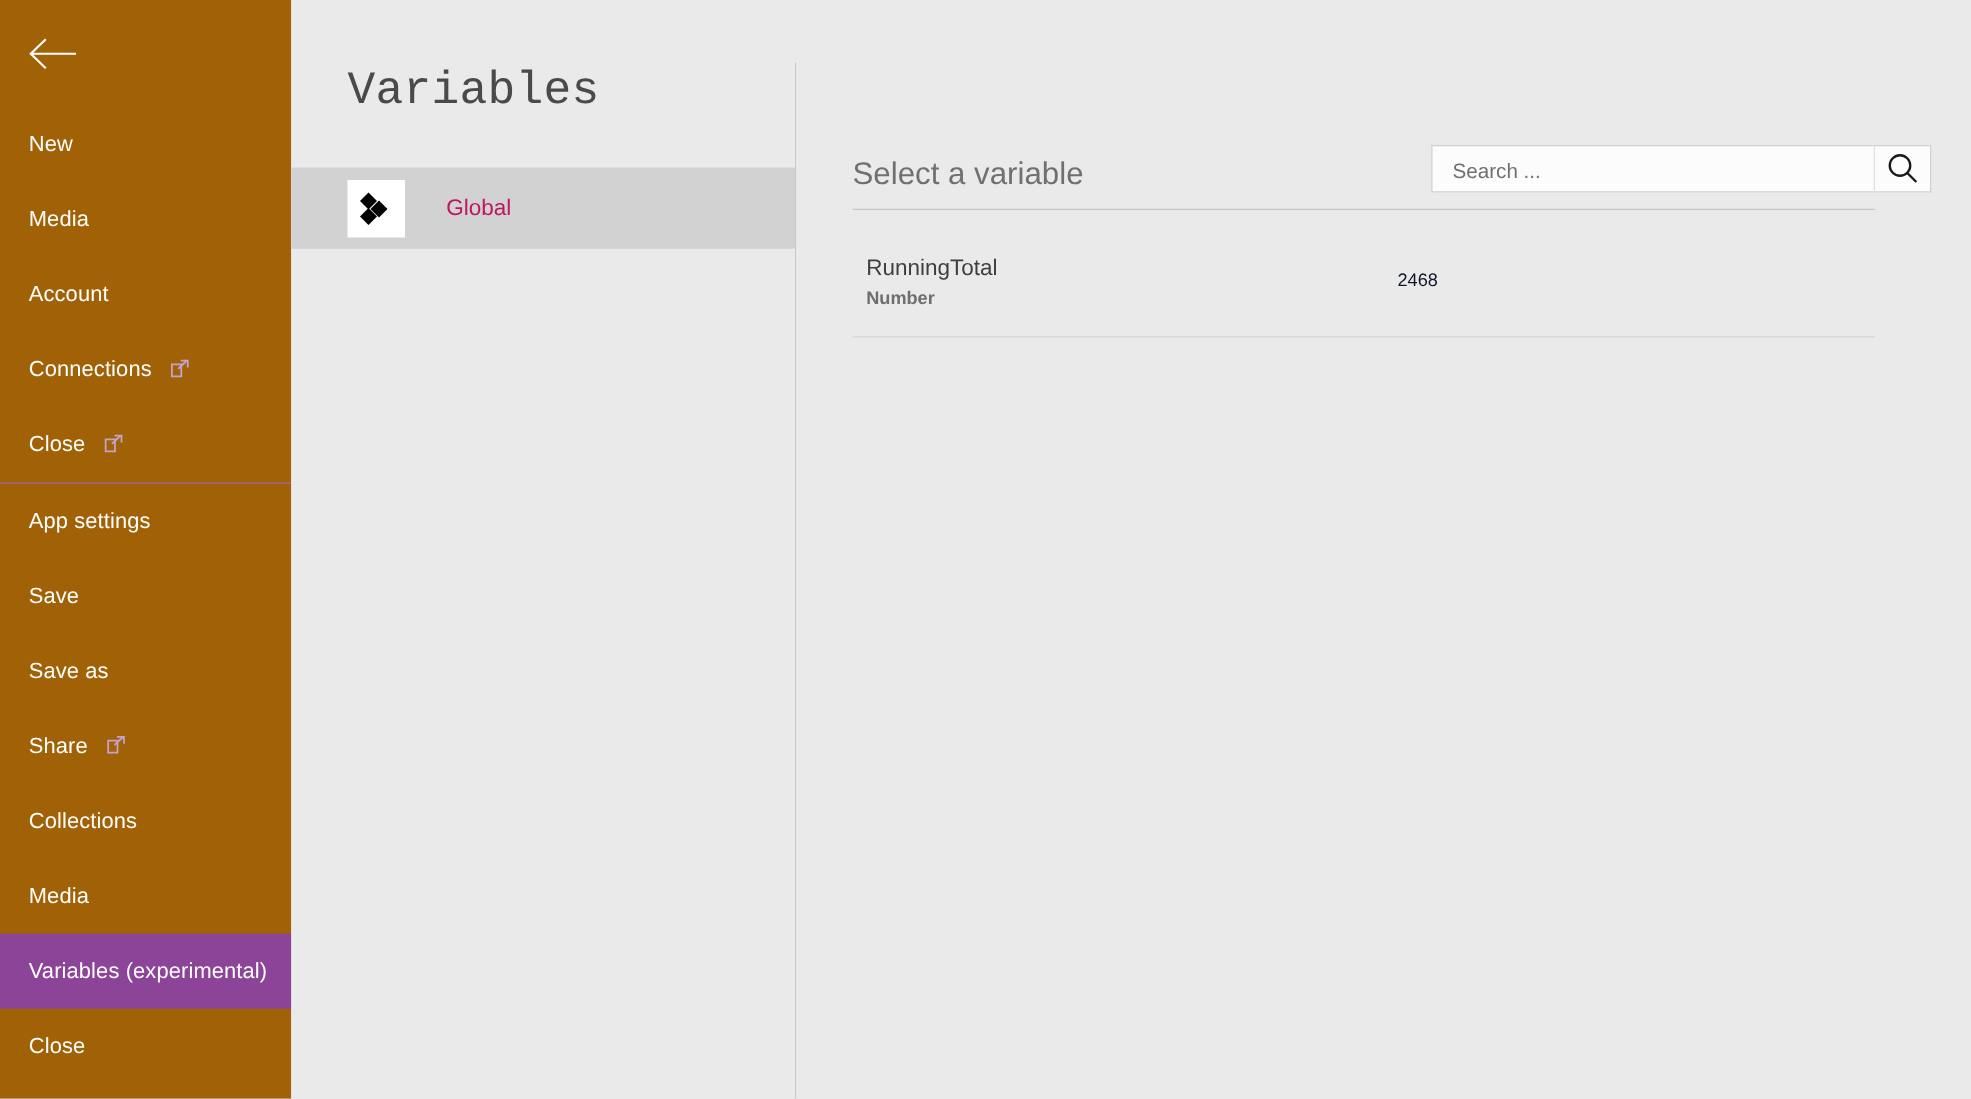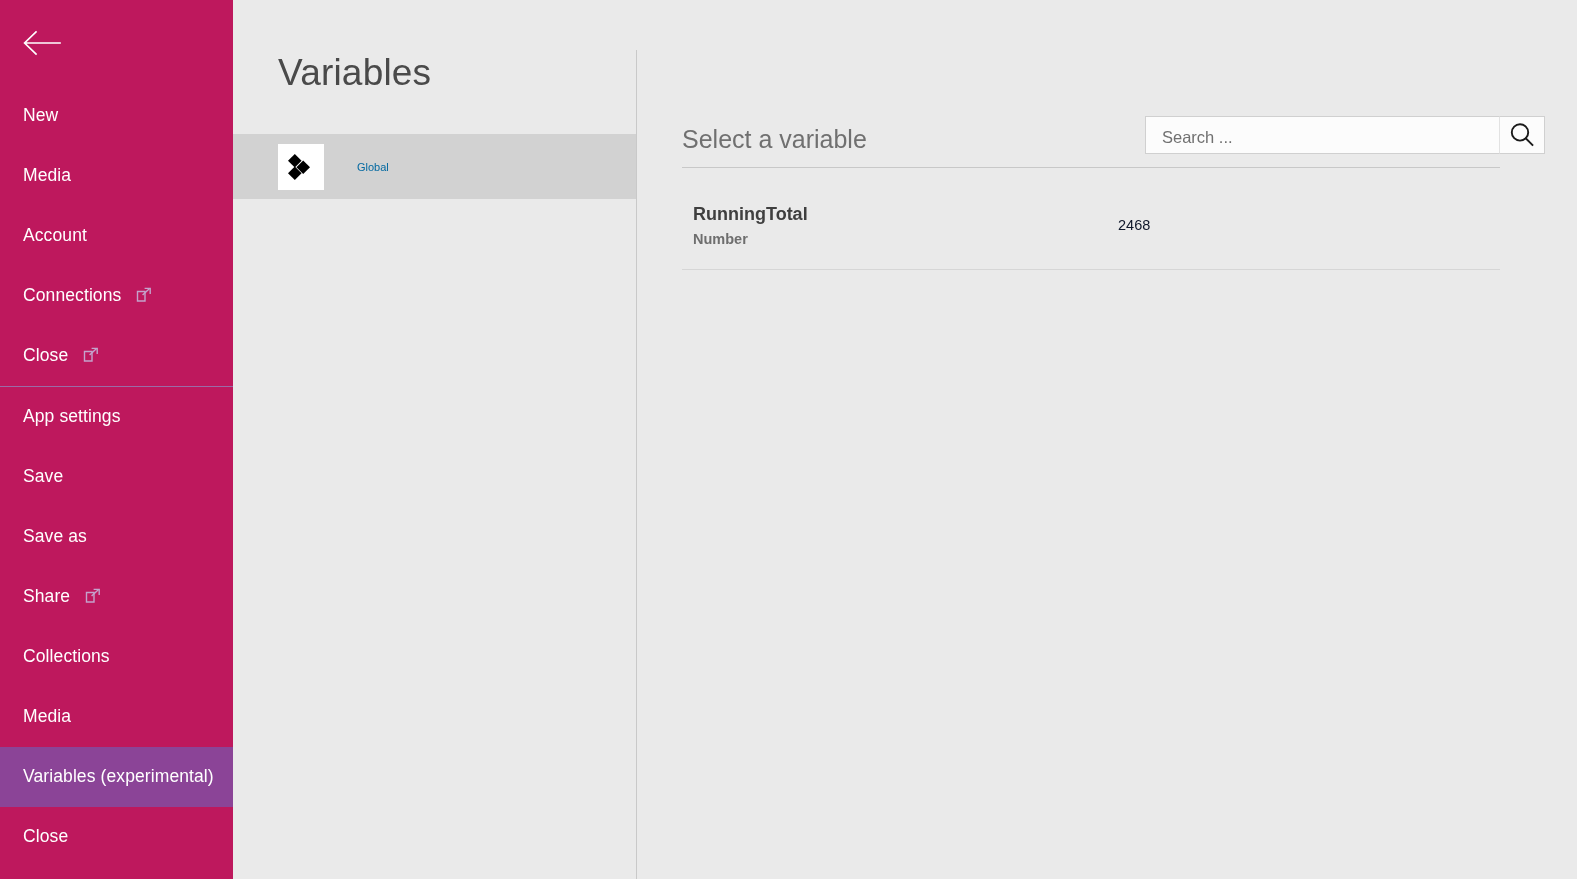--- a/index.html
+++ b/index.html
@@ -19,21 +19,21 @@
     width: 1577px;
     height: 879px;
     background: #eaeaea;
     display: flex;
   }
 
   
   .sidebar {
     width: 233px;
     height: 879px;
-    background: #be185d;
+    background: #a16207;
     flex: 0 0 233px;
     position: relative;
     box-sizing: border-box;
   }
   .back-button {
     height: 86px;
     display: flex;
     align-items: center;
     padding-left: 22px;
     box-sizing: border-box;
@@ -85,20 +85,21 @@
   }
   .panel2-title {
     position: absolute;
     left: 45px;
     top: 53px;
     font-size: 37px;
     font-weight: 300;
     color: #4a4a4a;
     letter-spacing: 0.2px;
     line-height: 1.1;
+    font-family: Liberation Mono, monospace;
   }
   .scope-row {
     position: absolute;
     left: 0;
     top: 134px;
     width: 404px;
     height: 65px;
     background: #d2d2d2;
     display: flex;
     align-items: center;
@@ -111,22 +112,22 @@
     background: #ffffff;
     margin-left: 45px;
     display: flex;
     align-items: center;
     justify-content: center;
     flex: 0 0 46px;
   }
   .scope-icon svg { display: block; }
   .scope-label {
     margin-left: 33px;
-    font-size: 11px;
-    color: #0369a1;
+    font-size: 18px;
+    color: #be185d;
     font-weight: 400;
   }
   .panel-divider-v {
     position: absolute;
     left: 403px;
     top: 50px;
     width: 1px;
     height: 829px;
     background: #c9c9c9;
   }
@@ -213,21 +214,21 @@
     border-bottom: 1px solid #d6d6d6;
     box-sizing: border-box;
     cursor: pointer;
   }
   .var-name {
     position: absolute;
     left: 11px;
     top: 13px;
     font-size: 18px;
     color: #3f3f3f;
-    font-weight: 700;
+    font-weight: 400;
     line-height: 1;
   }
   .var-type {
     position: absolute;
     left: 11px;
     top: 40px;
     font-size: 14.5px;
     color: #6e6e6e;
     font-weight: 700;
     line-height: 1;

